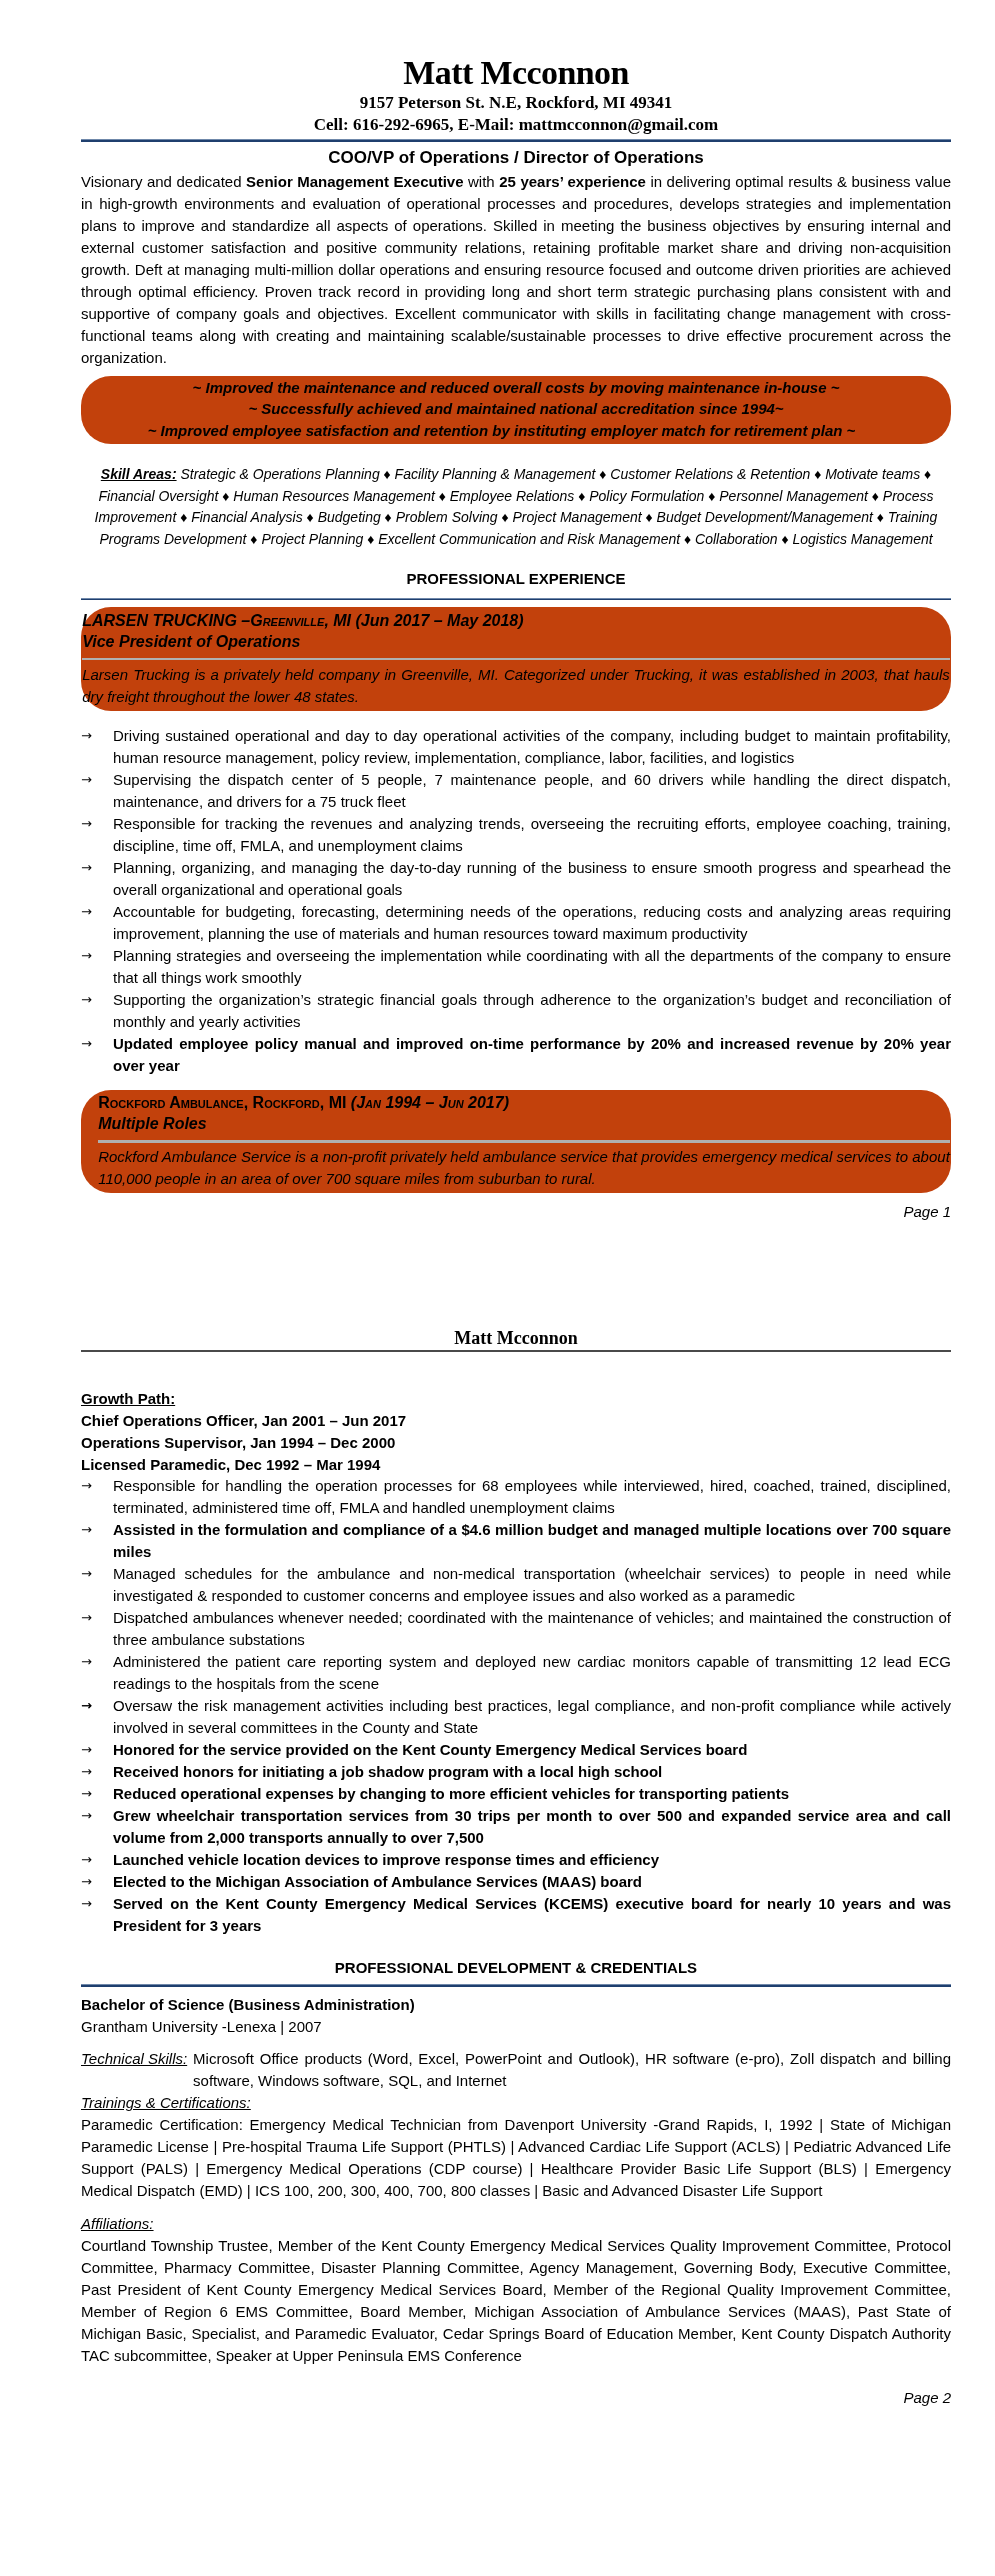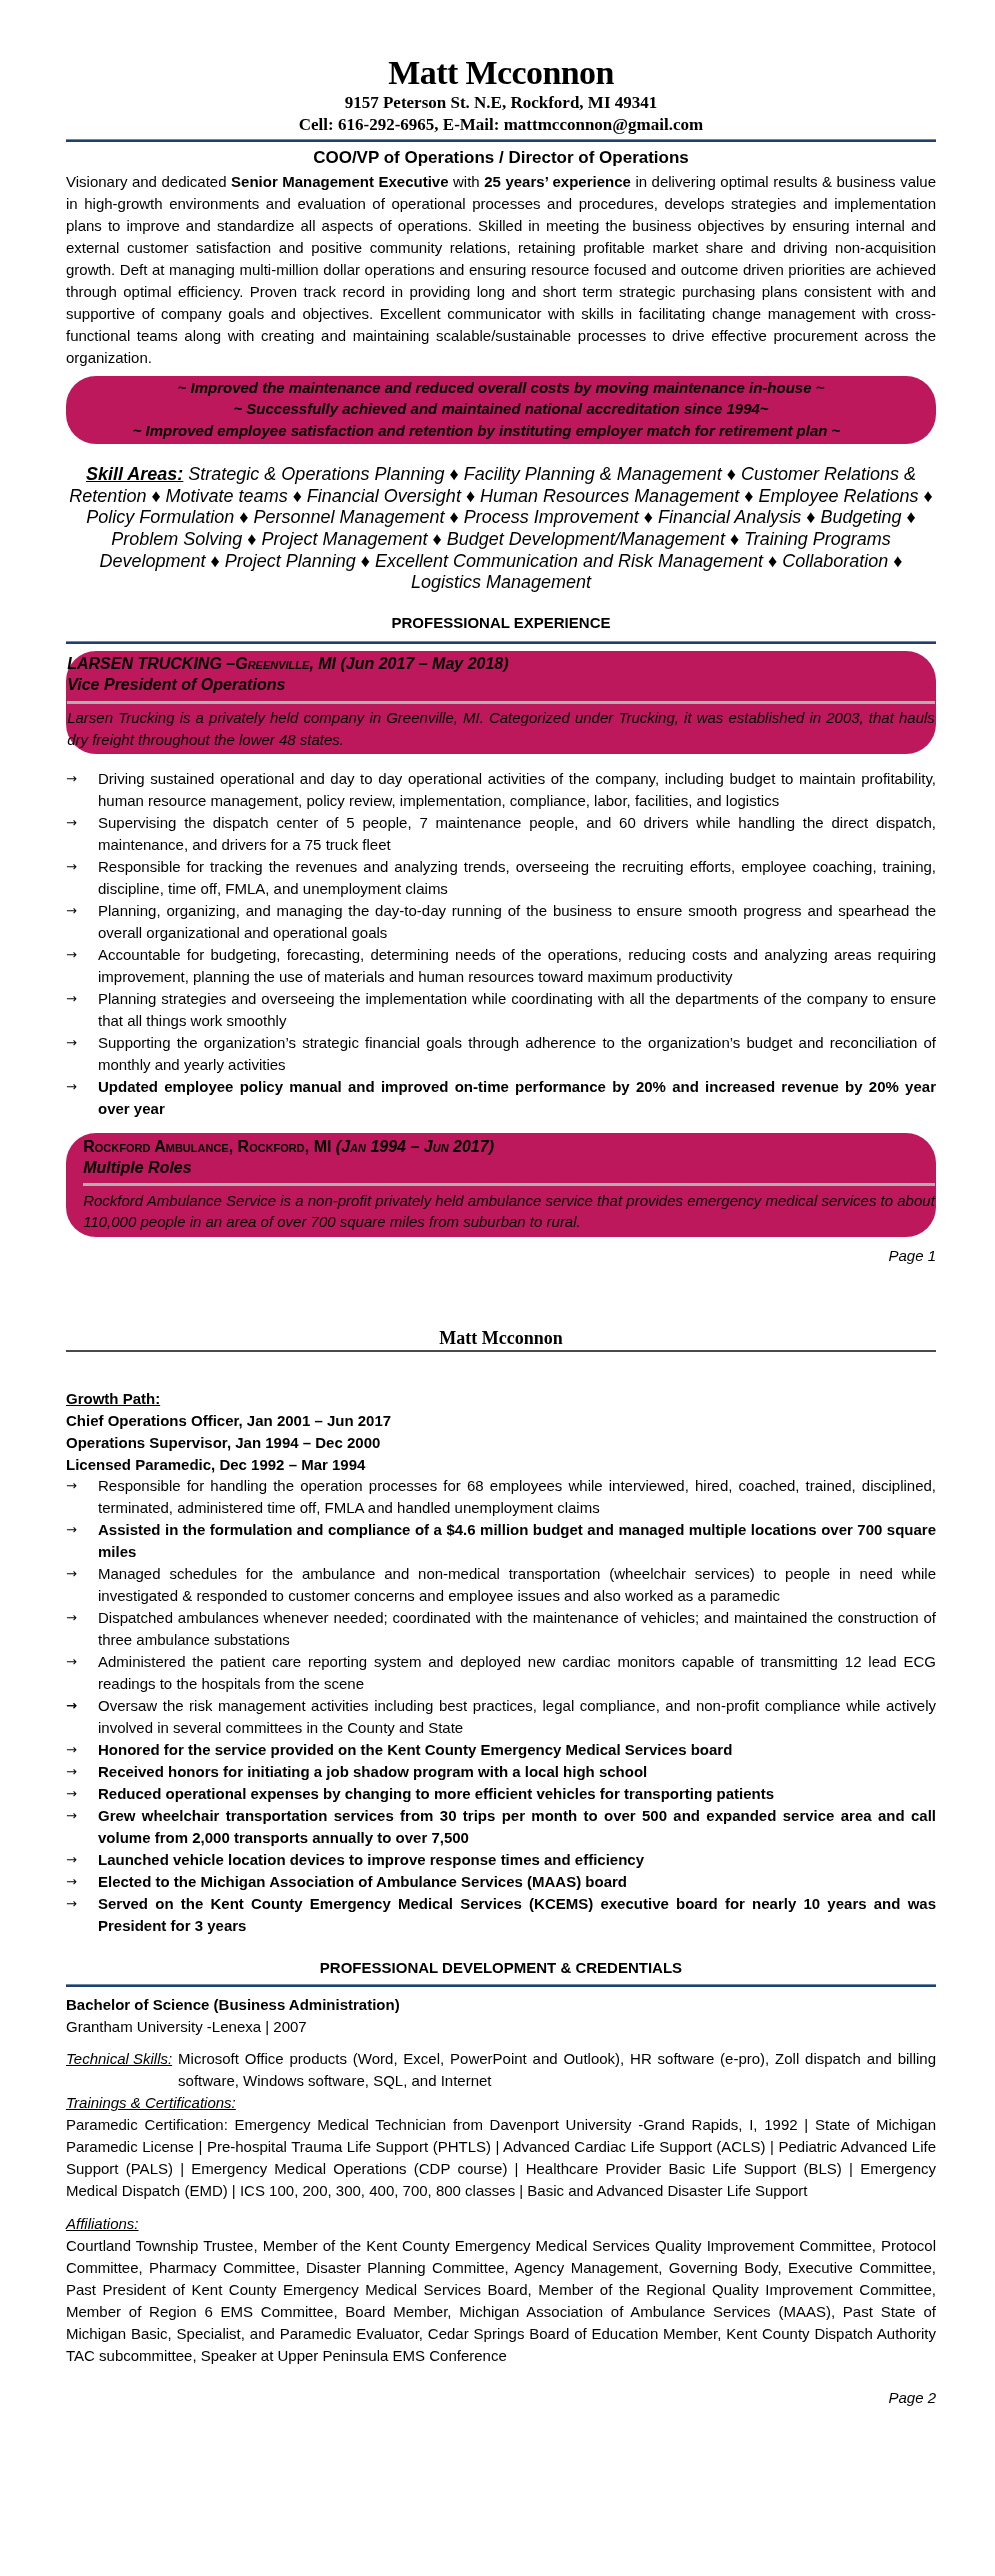--- a/index.html
+++ b/index.html
@@ -1,29 +1,29 @@
 <!DOCTYPE html>
 <html style="font-size:9.4px"><head>
 <meta charset="utf-8">
 <style>
   * { box-sizing: border-box; margin: 0; padding: 0; }
   html, body { width: 995px; background: #ffffff; }
   body { position: relative; height: 2576px; font-family: "Liberation Sans", sans-serif; color: #000; }
-  .page { position: absolute; left: 66px; width: 870px; }
+  .page { position: absolute; left: 81px; width: 870px; }
   .serif { font-family: "Liberation Serif", serif; }
   .center { text-align: center; }
   .name1 { font-size: 34px; font-weight: bold; line-height: 37px; letter-spacing: -0.6px; }
   .addr { font-size: 17px; font-weight: bold; line-height: 21.7px; }
   .blue-rule { height: 2.9px; background: #1f3f6e; border-top: 0.6px solid #6f88aa; }
   .gray-rule { height: 2.3px; background: #4a4a4a; }
   .title { font-size: 17px; font-weight: bold; line-height: 22px; }
   .para { font-size: 15px; line-height: 22px; text-align: justify; }
-  .graybox { background: #be185d; border-radius: 30px; }
+  .graybox { background: #c2410c; border-radius: 30px; }
   .achv { font-size: 15px; font-weight: bold; font-style: italic; line-height: 21.7px; text-align: center; }
-  .skills { font-size: 18px; font-style: italic; line-height: 21.7px; text-align: center; padding: 0 2.3px; }
+  .skills { font-size: 14px; font-style: italic; line-height: 21.7px; text-align: center; padding: 0 2.3px; }
   .skills .lbl { font-weight: bold; text-decoration: underline; text-decoration-thickness: 1.2px; }
   .sec { font-size: 15px; font-weight: bold; line-height: 21px; text-align: center; }
   .job-hdr { font-size: 16px; font-weight: bold; font-style: italic; line-height: 21px; padding: 2.3px 1.2px; }
   .smallcaps { font-variant: small-caps; }
   .job-divider { height: 2.9px; background: #b0b0b0; margin: 3.5px 1.2px; }
   .job-desc { font-size: 15px; font-style: italic; line-height: 21.7px; padding: 0 1.2px 3.5px 1.2px; text-align: justify; }
   ul.bl { list-style: none; }
   ul.bl li { position: relative; padding-left: 32px; font-size: 15px; line-height: 22px; text-align: justify; margin-bottom: 0px; }
   ul.bl li.b { font-weight: bold; }
   ul.bl li .arr { position: absolute; left: 0; top: 0; font-family: "DejaVu Sans", sans-serif; font-weight: normal; font-size: 13px; }

